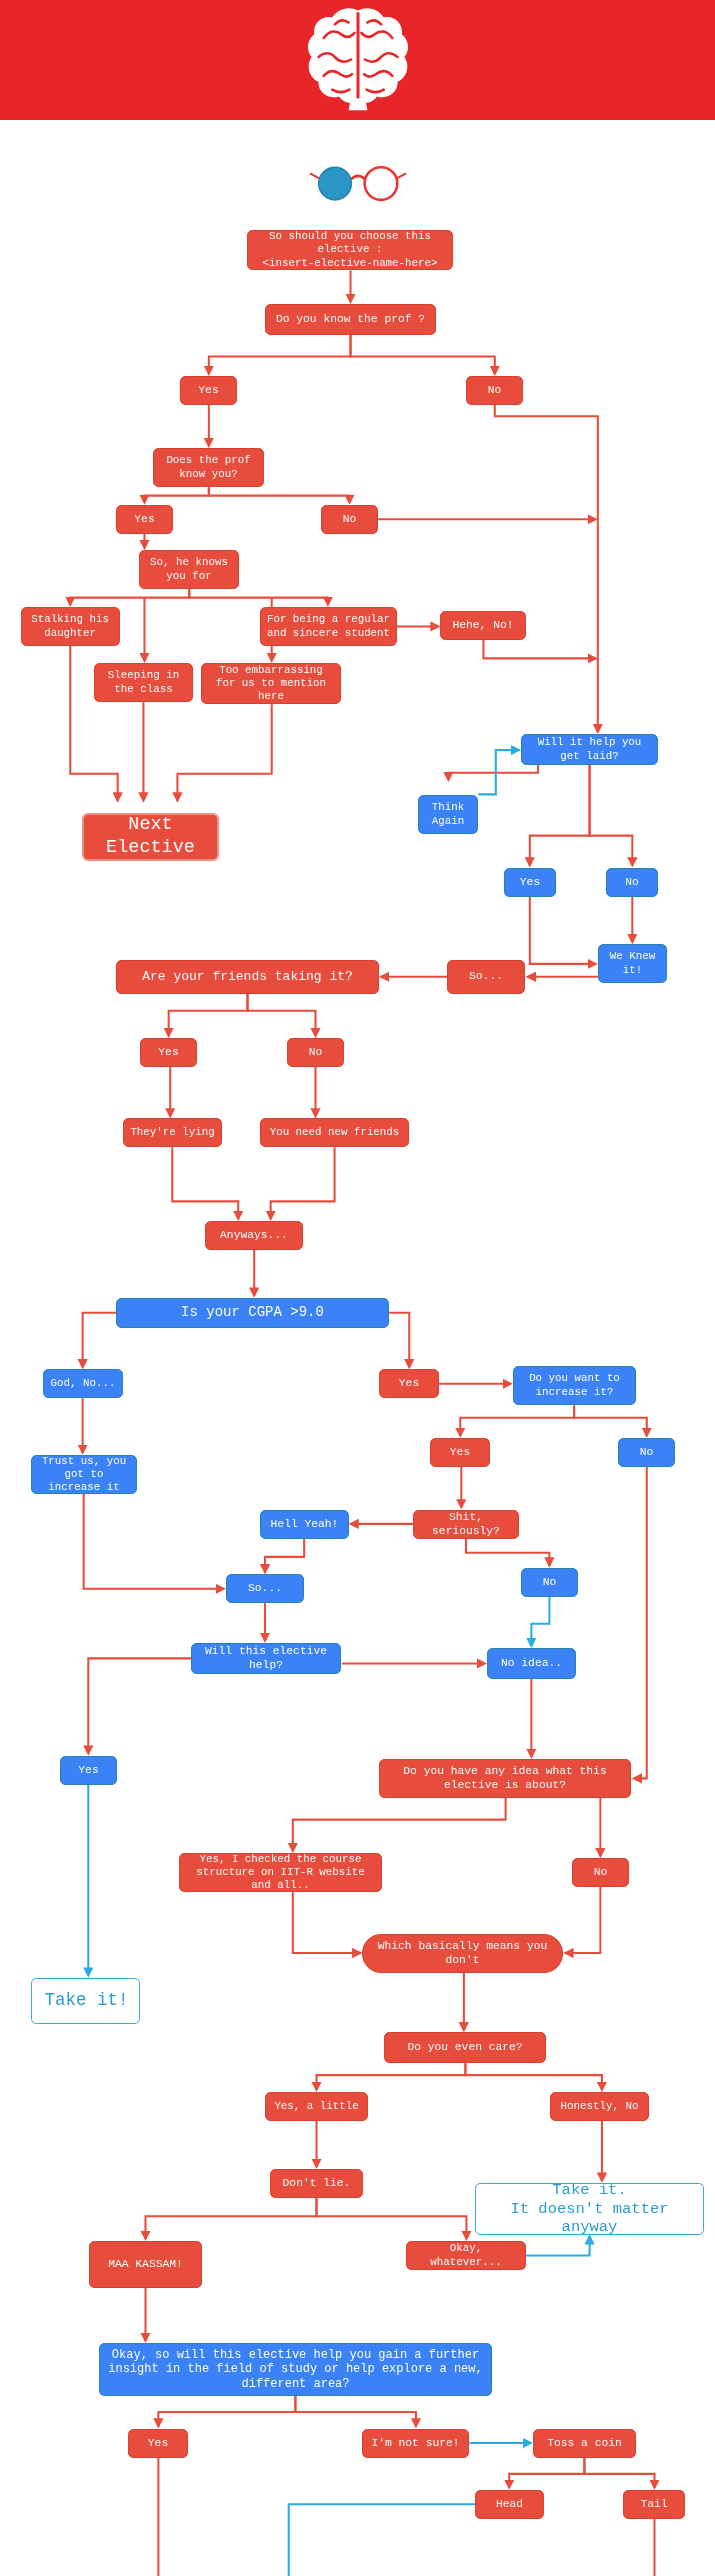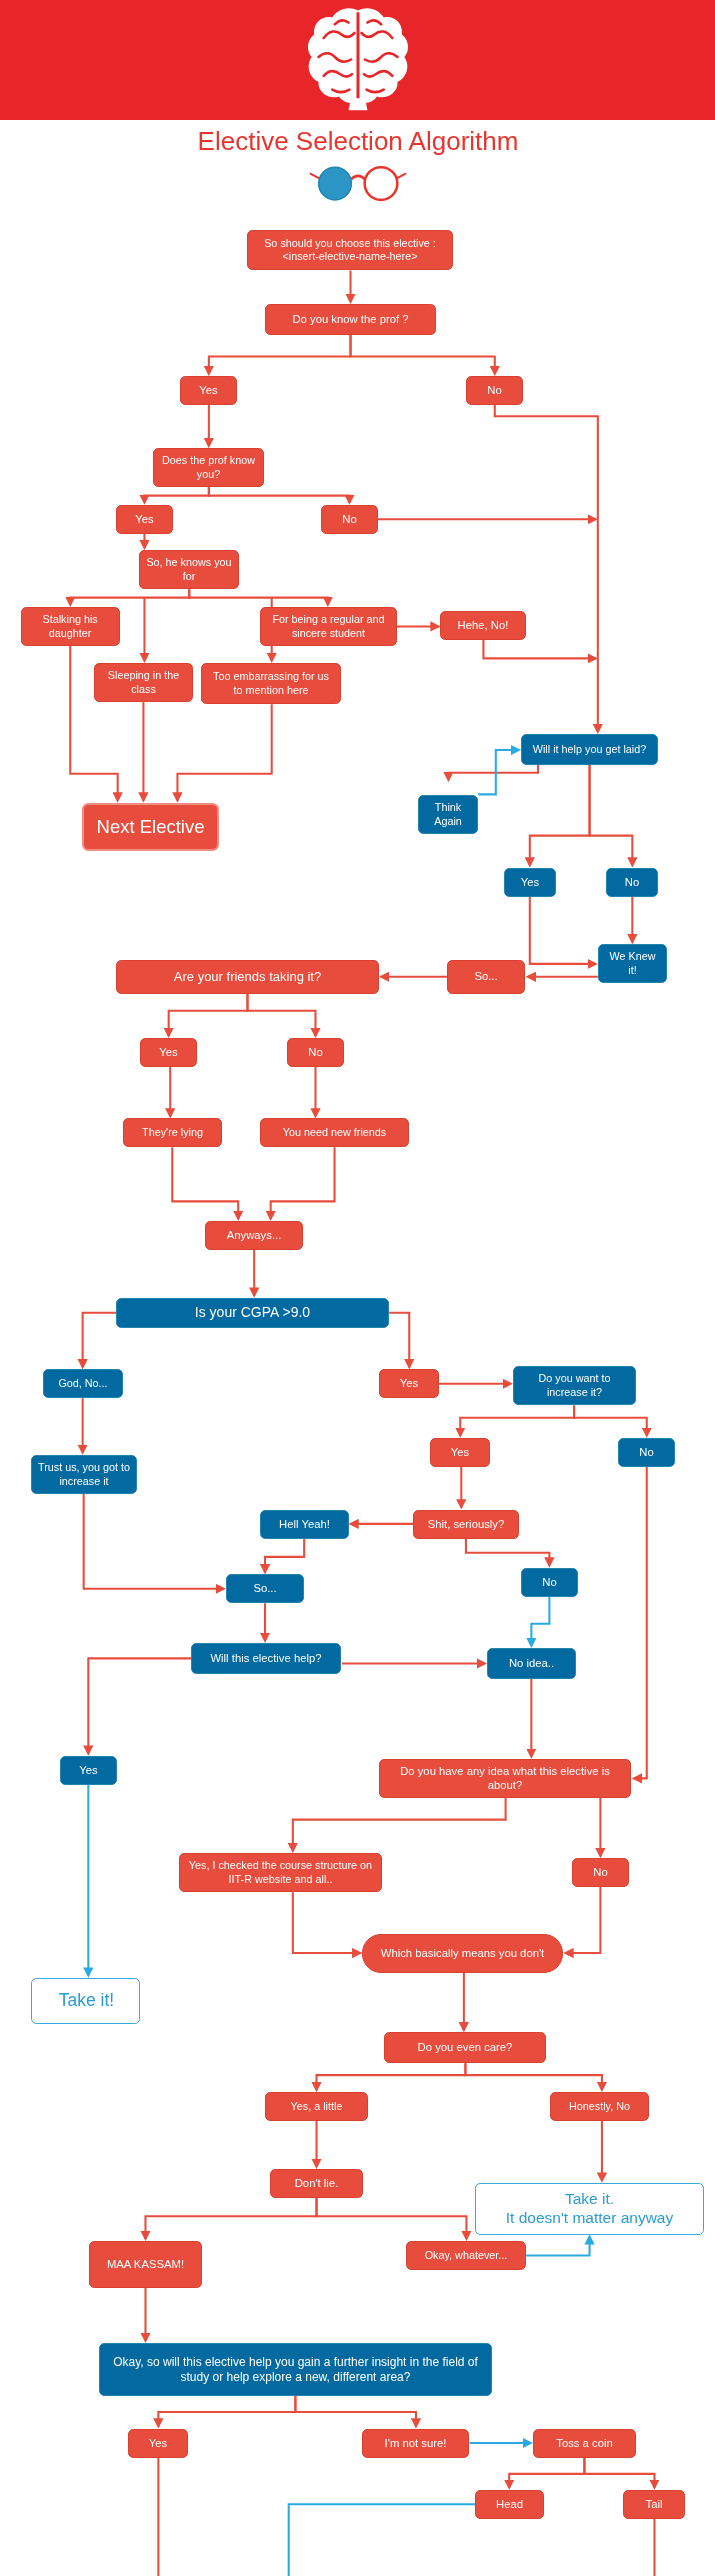--- a/index.html
+++ b/index.html
@@ -4,25 +4,25 @@
 <style>
   html,body{margin:0;padding:0;background:#fff;}
   body{font-family:"Liberation Sans", sans-serif;}
   #page{position:relative;width:716px;height:2716px;background:#fff;overflow:hidden;}
   .banner{position:absolute;top:0;left:0;width:100%;height:120px;background:#e8262a;}
   .brain{position:absolute;top:3.1px;left:50%;transform:translateX(-50%);width:103px;height:113px;}
   .title{position:absolute;top:126px;left:0;width:100%;text-align:center;font-size:26px;color:#e8362e;}
   .glasses{position:absolute;top:159px;left:50%;transform:translateX(-50%);width:124px;height:47px;}
   #edges{position:absolute;top:0;left:0;}
   .node{position:absolute;box-sizing:border-box;display:flex;align-items:center;justify-content:center;
-        text-align:center;border-radius:5.2px;font-size:11.3px;line-height:1.22;padding:2.1px 5.2px;white-space:pre-line;}
+        text-align:center;border-radius:5.2px;font-size:11.3px;line-height:1.22;padding:2.1px 5.2px;white-space:pre-line;font-family:Liberation Mono, monospace;}
   .red{background:#e74c3c;color:#fff;border:1px solid #d8402f;}
-  .blue{background:#0369a1;color:#fff;border:1px solid #2384ae;}
+  .blue{background:#3b82f6;color:#fff;border:1px solid #2384ae;}
   .outline{background:#fff;color:#2b9cd3;border:1.5px solid #39a9dc;}
-  .bigred{background:#e74c3c;color:#fff;border:2.1px solid #ef8e81;border-radius:6.2px;}
+  .bigred{background:#e74c3c;color:#fff;border:2.1px solid #ef8e81;border-radius:6.2px;margin-top:10px;}
 </style>
 </head>
 <body>
 
 <div id="page">
 
   <div class="banner"></div>
 
   <svg class="brain" viewBox="0 0 120 126">
     <path fill="#ffffff" d="M60 6 C48 0 36 5 30 14 C18 11 7 21 9 34 C1 40 -1 52 6 60 C-1 70 3 84 14 89 C13 101 26 110 38 106 C43 114 57 117 60 108 C63 117 77 114 82 106 C94 110 107 101 106 89 C117 84 121 70 114 60 C121 52 119 40 111 34 C113 21 102 11 90 14 C84 5 72 0 60 6 Z"></path>
@@ -35,21 +35,20 @@
       <path d="M33 22 q8 -8 16 -2"></path>
       <path d="M30 98 q10 6 20 0"></path>
       <path d="M100 38 q-10 -13 -21 -4 q-8 6 -15 -2"></path>
       <path d="M106 60 q-11 -9 -20 1 q-8 8 -18 2"></path>
       <path d="M100 82 q-9 -10 -19 -2 q-8 6 -14 0"></path>
       <path d="M87 22 q-8 -8 -16 -2"></path>
       <path d="M90 98 q-10 6 -20 0"></path>
     </g>
   </svg>
 
-  <div class="title">Elective Selection Algorithm</div>
 
   <svg class="glasses" viewBox="0 0 240 92">
     <path d="M44 38 L26 28" stroke="#e8362e" stroke-width="4" fill="none"></path>
     <path d="M196 38 L214 28" stroke="#e8362e" stroke-width="4" fill="none"></path>
     <path d="M106 40 Q120 26 134 40" stroke="#e8362e" stroke-width="5" fill="none"></path>
     <circle cx="75" cy="48" r="32" fill="#2b96c5" stroke="#2384ae" stroke-width="3"></circle>
     <circle cx="165" cy="48" r="32" fill="#ffffff" stroke="#e8362e" stroke-width="5"></circle>
   </svg>
 
   <div id="flowchart">

